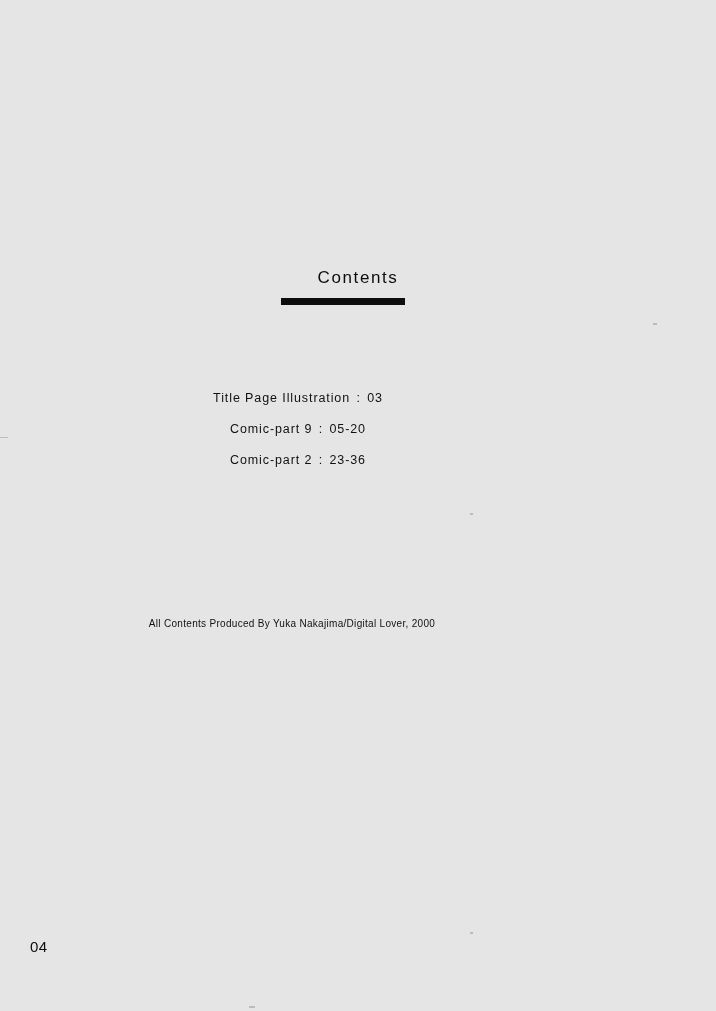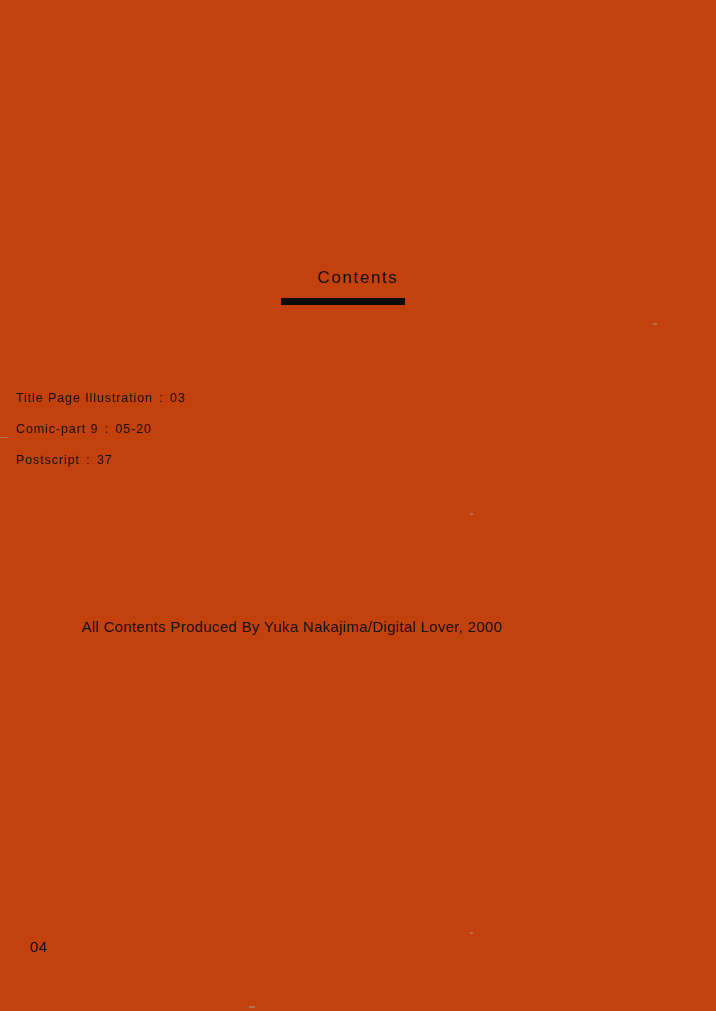--- a/index.html
+++ b/index.html
@@ -12,21 +12,21 @@
     height: 1011px;
     position: relative;
     font-family: "Liberation Sans", sans-serif;
     color: #111111;
     overflow: hidden;
   }
 
   .page {
     position: absolute;
     inset: 0;
-    background: #c2410c;
+    background: #e5e5e5;
     text-decoration: underline;
   }
 
   
   .contents-heading {
     position: absolute;
     top: 268px;
     left: 0;
     width: 716px;
     text-align: center;
@@ -43,42 +43,43 @@
     left: 281px;
     width: 124px;
     height: 7px;
     background: #0d0d0d;
   }
 
   
   .toc {
     position: absolute;
     top: 391px;
-    left: 16px;
+    left: 8px;
     width: 580px;
+    text-align: center;
   }
   .toc-row {
     font-size: 12.5px;
     letter-spacing: 0.9px;
     color: #111111;
     margin-bottom: 17px;
     white-space: nowrap;
   }
   .toc-row .label { }
   .toc-row .sep { padding: 0 2px; }
   .toc-row .pages { }
 
   
   .credit {
     position: absolute;
     top: 618px;
     left: 0;
     width: 584px;
     text-align: center;
-    font-size: 15px;
+    font-size: 10px;
     letter-spacing: 0.3px;
     color: #111111;
   }
 
   
   .folio {
     position: absolute;
     left: 30px;
     top: 938px;
     font-size: 15px;
@@ -110,26 +111,26 @@
       <span class="pages">03</span>
     </div>
 
 
     <div class="toc-row">
       <span class="label">Comic-part 9</span>
       <span class="sep">:</span>
       <span class="pages">05-20</span>
     </div>
 
+    <div class="toc-row">
+      <span class="label">Comic-part 2</span>
+      <span class="sep">:</span>
+      <span class="pages">23-36</span>
+    </div>
 
-    <div class="toc-row">
-      <span class="label">Postscript</span>
-      <span class="sep">:</span>
-      <span class="pages">37</span>
-    </div>
 
 
   </div>
 
   <div class="credit">All Contents Produced By Yuka Nakajima/Digital Lover, 2000</div>
 
   <div class="folio">04</div>
 
   <div class="speck" style="left:653px; top:323px; width:4px; height:2px;"></div>
   <div class="speck" style="left:0px; top:437px; width:8px; height:1px;"></div>

